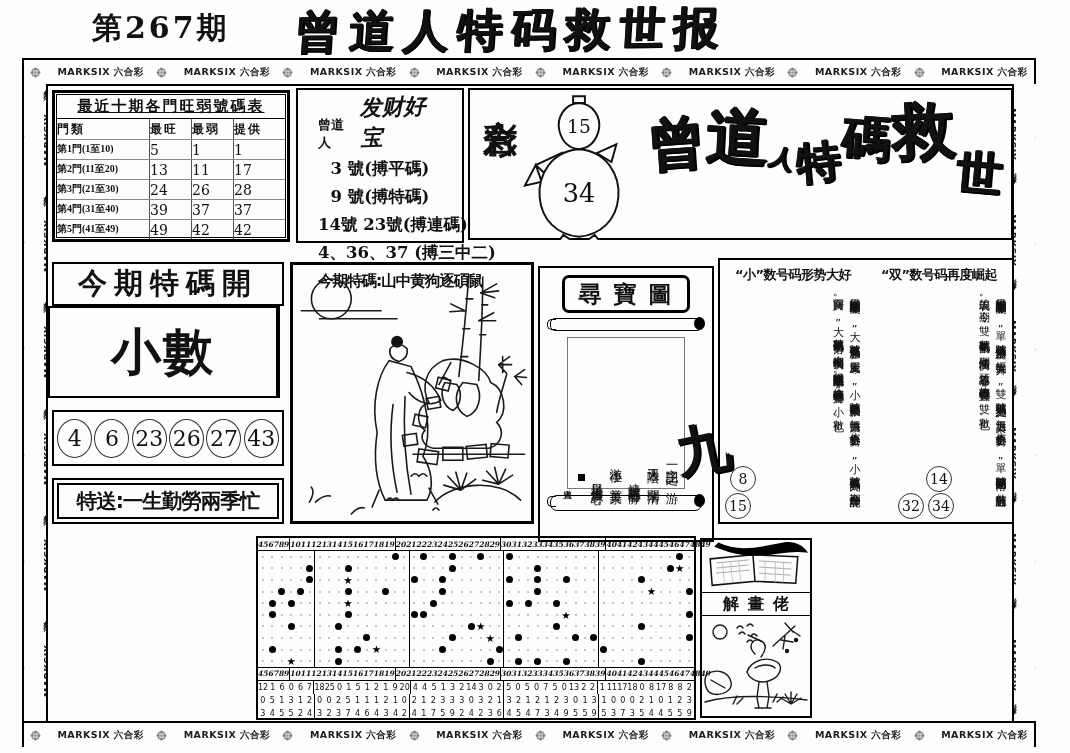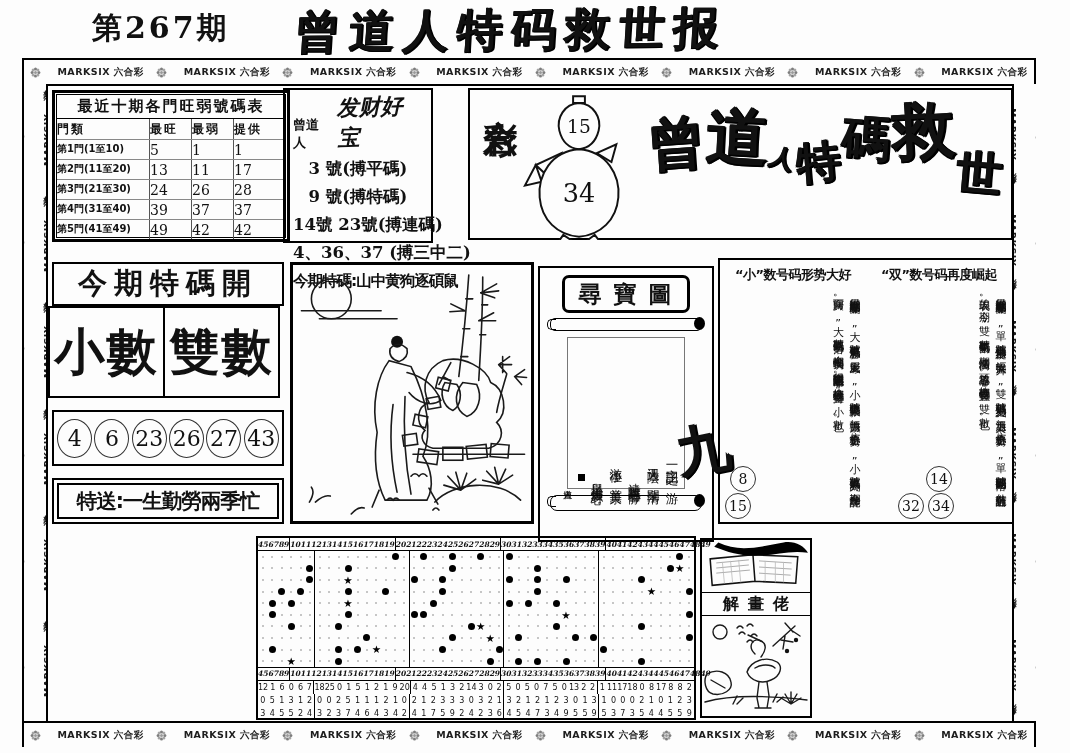--- a/index.html
+++ b/index.html
@@ -29,32 +29,32 @@
   .btxt{font-weight:bold;font-size:9.5px;letter-spacing:.5px;color:#1d1d1d;white-space:nowrap;}
   .flower{position:relative;width:10px;height:10px;flex:none;}
   .flower::before{content:"";position:absolute;left:3.5px;top:3.5px;width:3px;height:3px;border-radius:50%;
     background:#9a9a9a;box-shadow:0 -3.4px 0 #7d7d7d,2.4px -2.4px 0 #a5a5a5,3.4px 0 0 #7d7d7d,
     2.4px 2.4px 0 #a5a5a5,0 3.4px 0 #7d7d7d,-2.4px 2.4px 0 #a5a5a5,-3.4px 0 0 #7d7d7d,-2.4px -2.4px 0 #a5a5a5;}
 
   
   #hotbox{left:52px;top:90px;width:238px;height:152px;border:3px solid #000;box-sizing:border-box;padding:1px;}
   #hotbox .inner{border:1px solid #000;height:100%;box-sizing:border-box;}
   #hot-title{font:bold 15px "DejaVu Sans",sans-serif;text-align:center;letter-spacing:2px;
-             border-bottom:1.5px solid #000;padding:2px 0;}
+             border-bottom:1.5px solid #000;padding:2px 0;text-decoration:underline;}
   .hrow{display:grid;grid-template-columns:92px 42px 42px 50px;align-items:center;}
   #hot-heads .hcell{font:bold 12px "DejaVu Sans",sans-serif;letter-spacing:2px;}
   .hcell{text-align:left;border-left:1px solid #555;padding:1.5px 0;min-height:16px;}
-  .hcell:first-child{border-left:none;}
+  .hcell:first-child{border-left:none;font-family:Liberation Serif, serif;}
   #hot-rows .hrow{border-top:1px solid #888;}
   .hlabel{font:bold 10px "DejaVu Sans",sans-serif;white-space:nowrap;}
   .hnum{font:14px "DejaVu Serif",serif;}
 
   
-  #fortunebox{left:283px;top:88px;width:150px;height:155px;border:2.5px solid #000;
-              box-sizing:border-box;padding:2px 8px;}
+  #fortunebox{left:296px;top:88px;width:168px;height:155px;border:2.5px solid #000;
+              box-sizing:border-box;padding:2px 20px;}
   #fortune-head{display:flex;align-items:flex-end;gap:6px;}
   #fortune-brand{font:bold 13px "DejaVu Sans",sans-serif;}
   #fortune-title{font:bold italic 22px "DejaVu Serif",serif;transform:rotate(-2deg);}
   .fline{font:bold 16.5px "DejaVu Serif",serif;text-align:center;margin-top:6px;white-space:nowrap;}
   #fortune-special{font:bold 15.5px "DejaVu Sans",sans-serif;margin-top:7px;white-space:nowrap;
                    letter-spacing:-1px;}
 
   
   #brandbox{left:468px;top:88px;width:545px;height:152px;border:2.5px solid #000;box-sizing:border-box;}
   #vbrand{left:478px;top:92px;writing-mode:vertical-rl;text-orientation:upright;
@@ -363,21 +363,20 @@
       <span class="cchar c2">人</span>
       <span class="cchar c3">特</span>
       <span class="cchar c4">碼</span>
       <span class="cchar c5">救</span>
       <span class="cchar c6">世</span>
     </div>
 
   <div class="abs blk" id="sp-head">今期特碼開</div>
   <div class="abs blk" id="sp-cells">
     <div class="sp-cell">小數</div>
-    <div class="sp-cell">雙數</div>
   </div>
   <div class="abs blk" id="sp-balls">
       <span class="ball">4</span>
       <span class="ball">6</span>
       <span class="ball">23</span>
       <span class="ball">26</span>
       <span class="ball">27</span>
       <span class="ball">43</span>
     </div>
   <div class="abs blk" id="sp-bonus">

